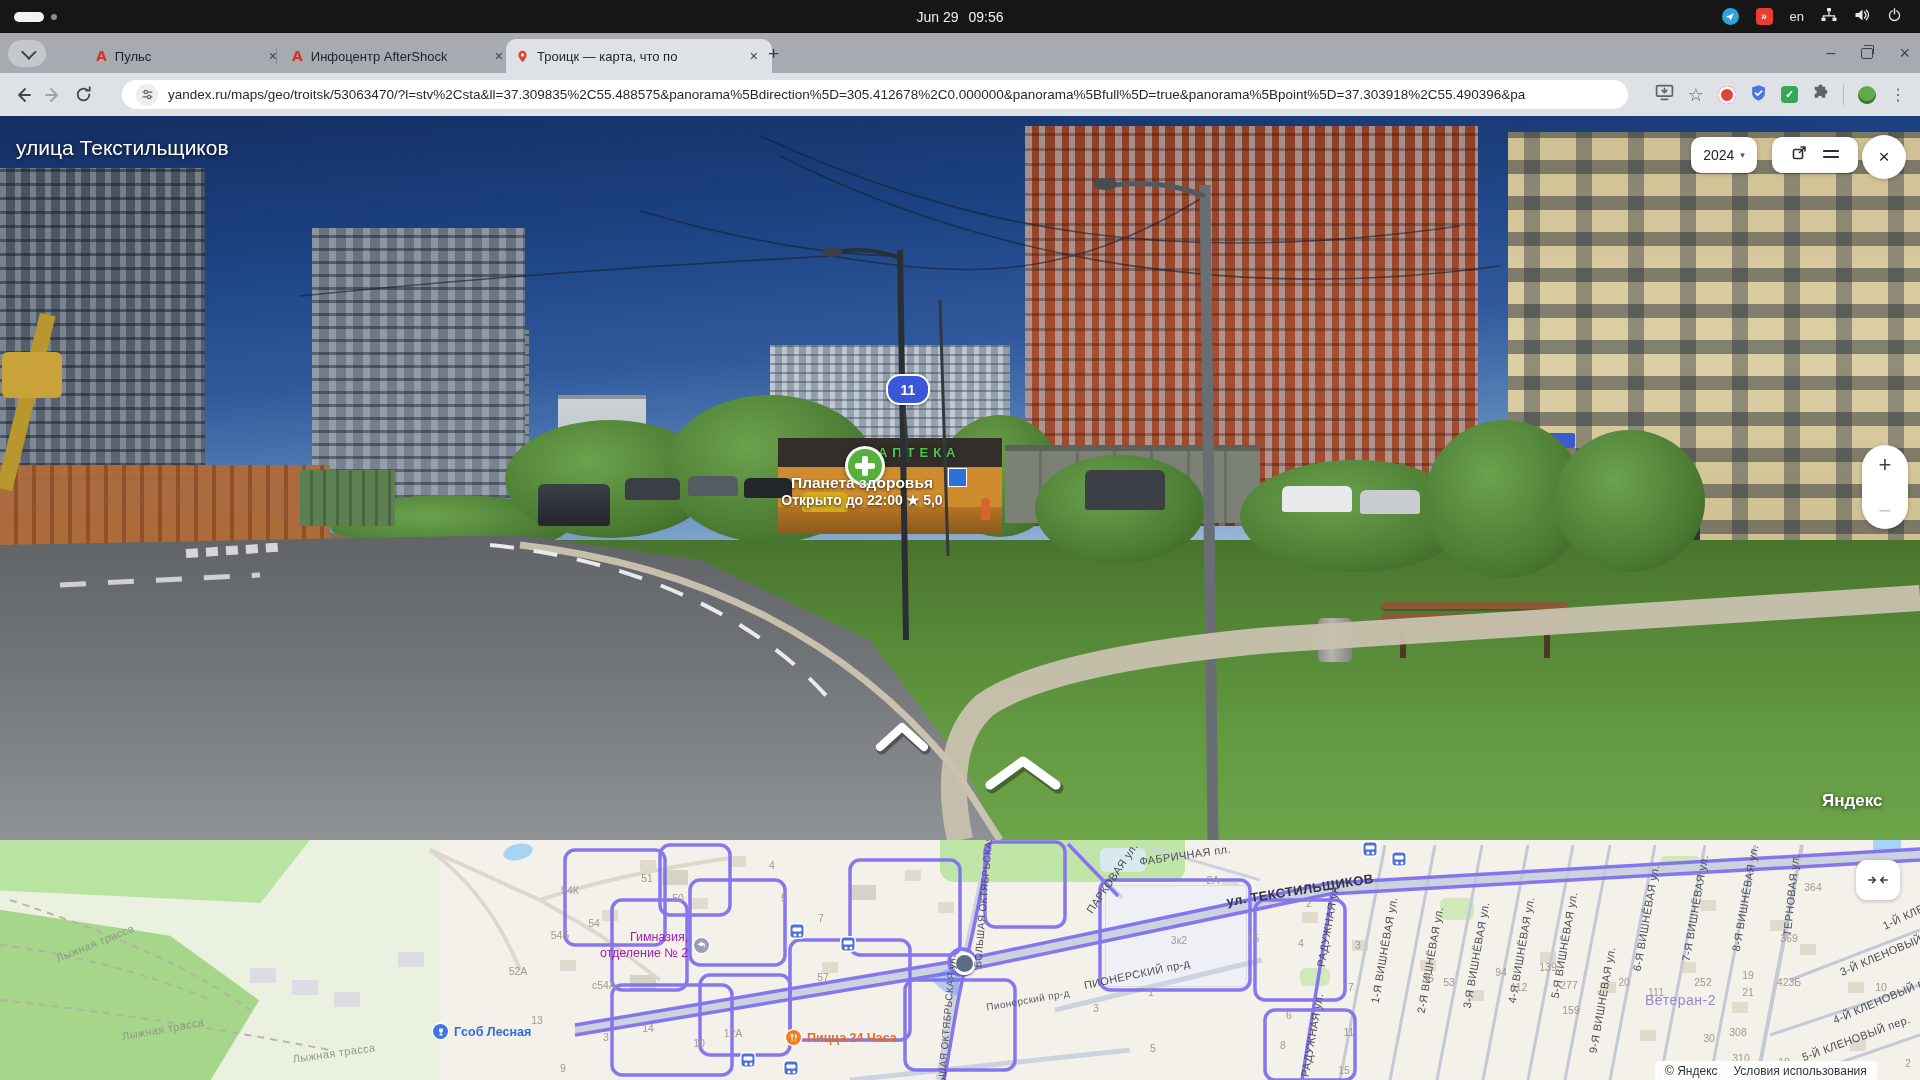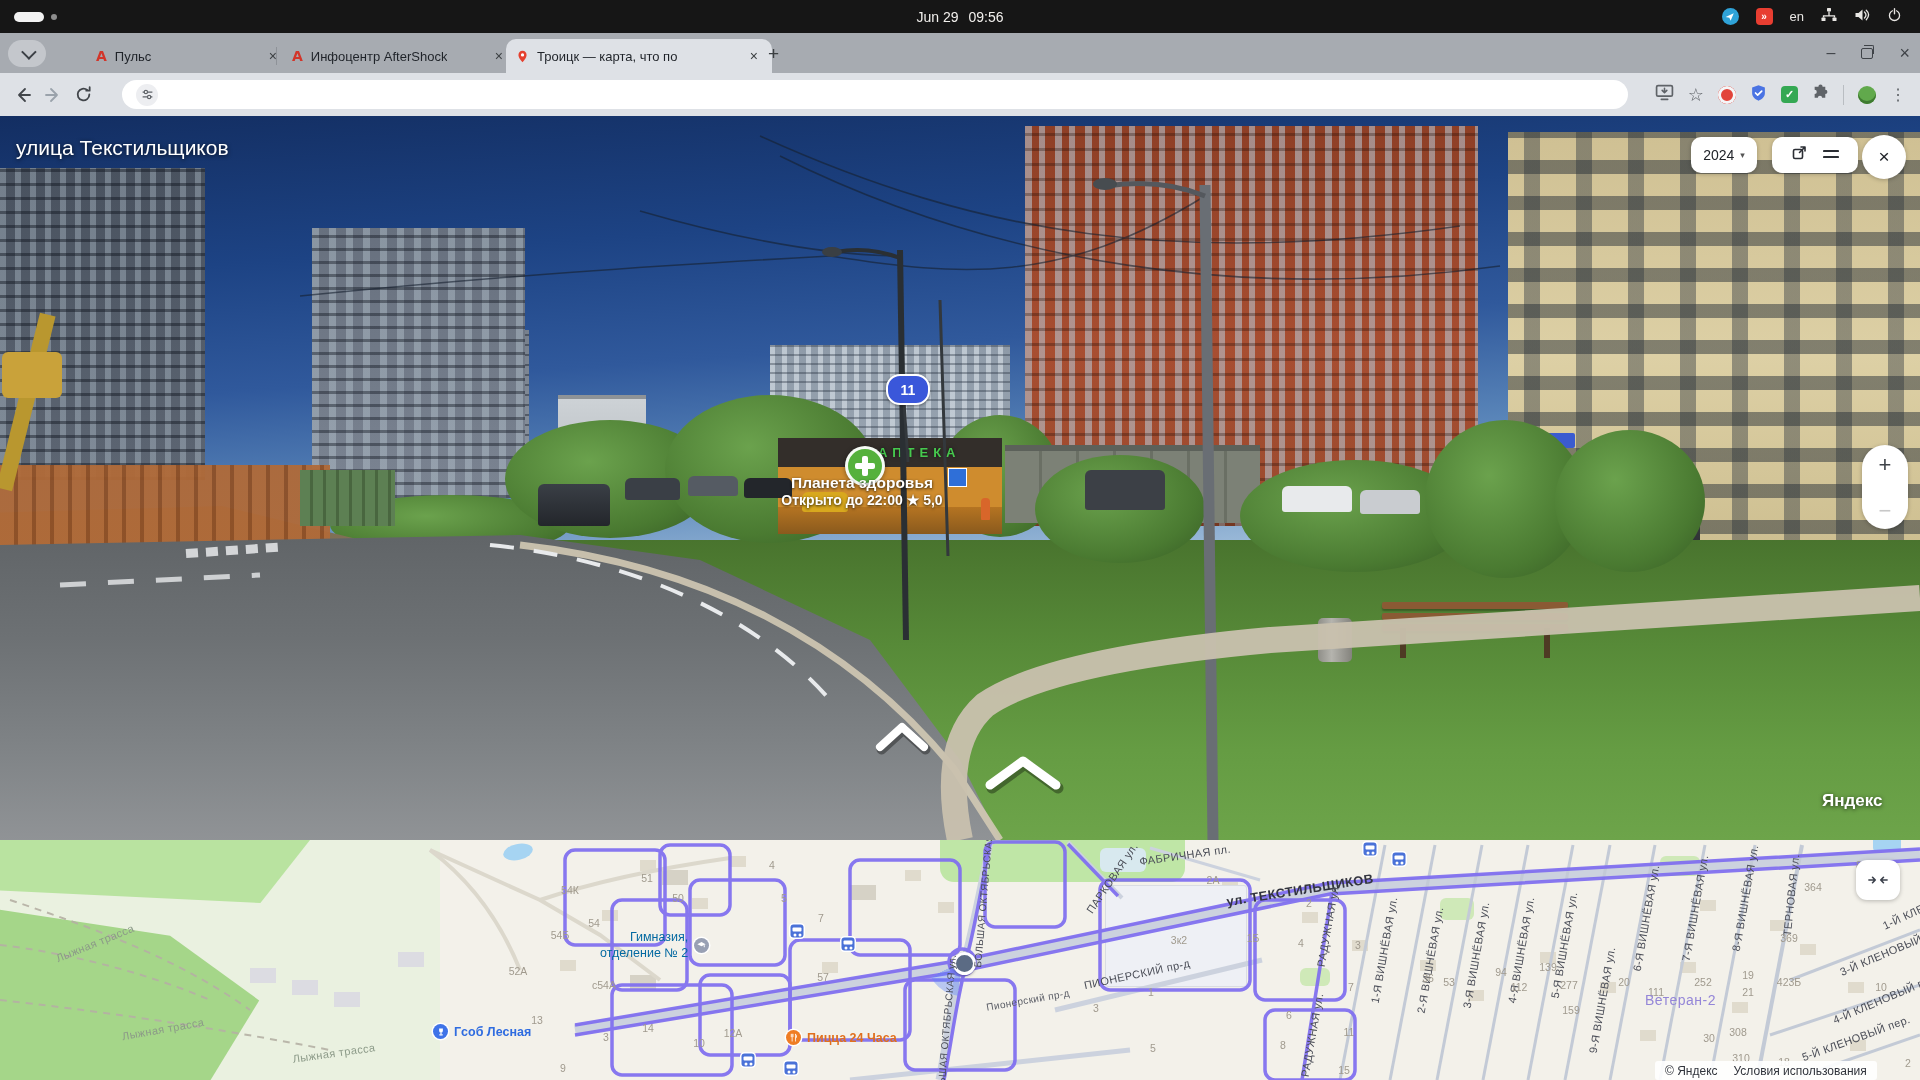--- a/index.html
+++ b/index.html
@@ -191,20 +191,21 @@
         </svg>
     </div>
     <div class="urlbar">
       <span class="chip">
         <svg width="13" height="13" viewBox="0 0 16 16">
             <path d="M2,5 h12 M2,11 h12" stroke="#5f6368" stroke-width="1.5"></path>
             <circle cx="6" cy="5" r="2" fill="#fff" stroke="#5f6368" stroke-width="1.5"></circle>
             <circle cx="10" cy="11" r="2" fill="#fff" stroke="#5f6368" stroke-width="1.5"></circle>
           </svg>
       </span>
+      <span class="urltxt">yandex.ru/maps/geo/troitsk/53063470/?l=stv%2Csta&amp;ll=37.309835%2C55.488575&amp;panorama%5Bdirection%5D=305.412678%2C0.000000&amp;panorama%5Bfull%5D=true&amp;panorama%5Bpoint%5D=37.303918%2C55.490396&amp;pa</span>
     </div>
     <div class="exticons">
       <span>
         <svg width="19" height="17" viewBox="0 0 18 16">
             <rect x="1.5" y="1.5" width="15" height="10" rx="1.4" stroke="#5f6368" stroke-width="1.6" fill="none"></rect>
             <path d="M6,14.5 h6" stroke="#5f6368" stroke-width="1.6" stroke-linecap="round"></path>
             <path d="M9,4 v4 m-2.2,-2 l2.2,2.2 l2.2,-2.2" stroke="#5f6368" stroke-width="1.5" fill="none" stroke-linecap="round" stroke-linejoin="round"></path>
           </svg>
       </span>
       <span style="color:#5f6368;font-size:18px;">☆</span>
@@ -536,21 +537,21 @@
       </div>
     <div>
         <span class="bus-stop" style="left: 797px; top: 91px; transform: translate(-50%, -50%);"></span>
         <span class="bus-stop" style="left: 848px; top: 104px; transform: translate(-50%, -50%);"></span>
         <span class="bus-stop" style="left: 748px; top: 220px; transform: translate(-50%, -50%);"></span>
         <span class="bus-stop" style="left: 791px; top: 228px; transform: translate(-50%, -50%);"></span>
         <span class="bus-stop" style="left: 1370px; top: 9px; transform: translate(-50%, -50%);"></span>
         <span class="bus-stop" style="left: 1399px; top: 19px; transform: translate(-50%, -50%);"></span>
       </div>
 
-    <div class="mpoi" style="left:600px;top:90px;width:120px;color:#0369a1;font-weight:400;flex-direction:row;">
+    <div class="mpoi" style="left:600px;top:90px;width:120px;color:#a21caf;font-weight:400;flex-direction:row;">
       <span style="display:block;text-align:right;line-height:1.25;">
         <span>Гимназия,</span><br>
         <span>отделение № 2</span>
       </span>
       <span class="micon" style="background:#98a0b4;">
         <svg width="11" height="11" viewBox="0 0 16 16">
             <polygon points="8,3 14,6 8,9 2,6" fill="#fff"></polygon>
             <path d="M12,7.5 v3" stroke="#fff" stroke-width="1.4"></path>
           </svg>
       </span>

